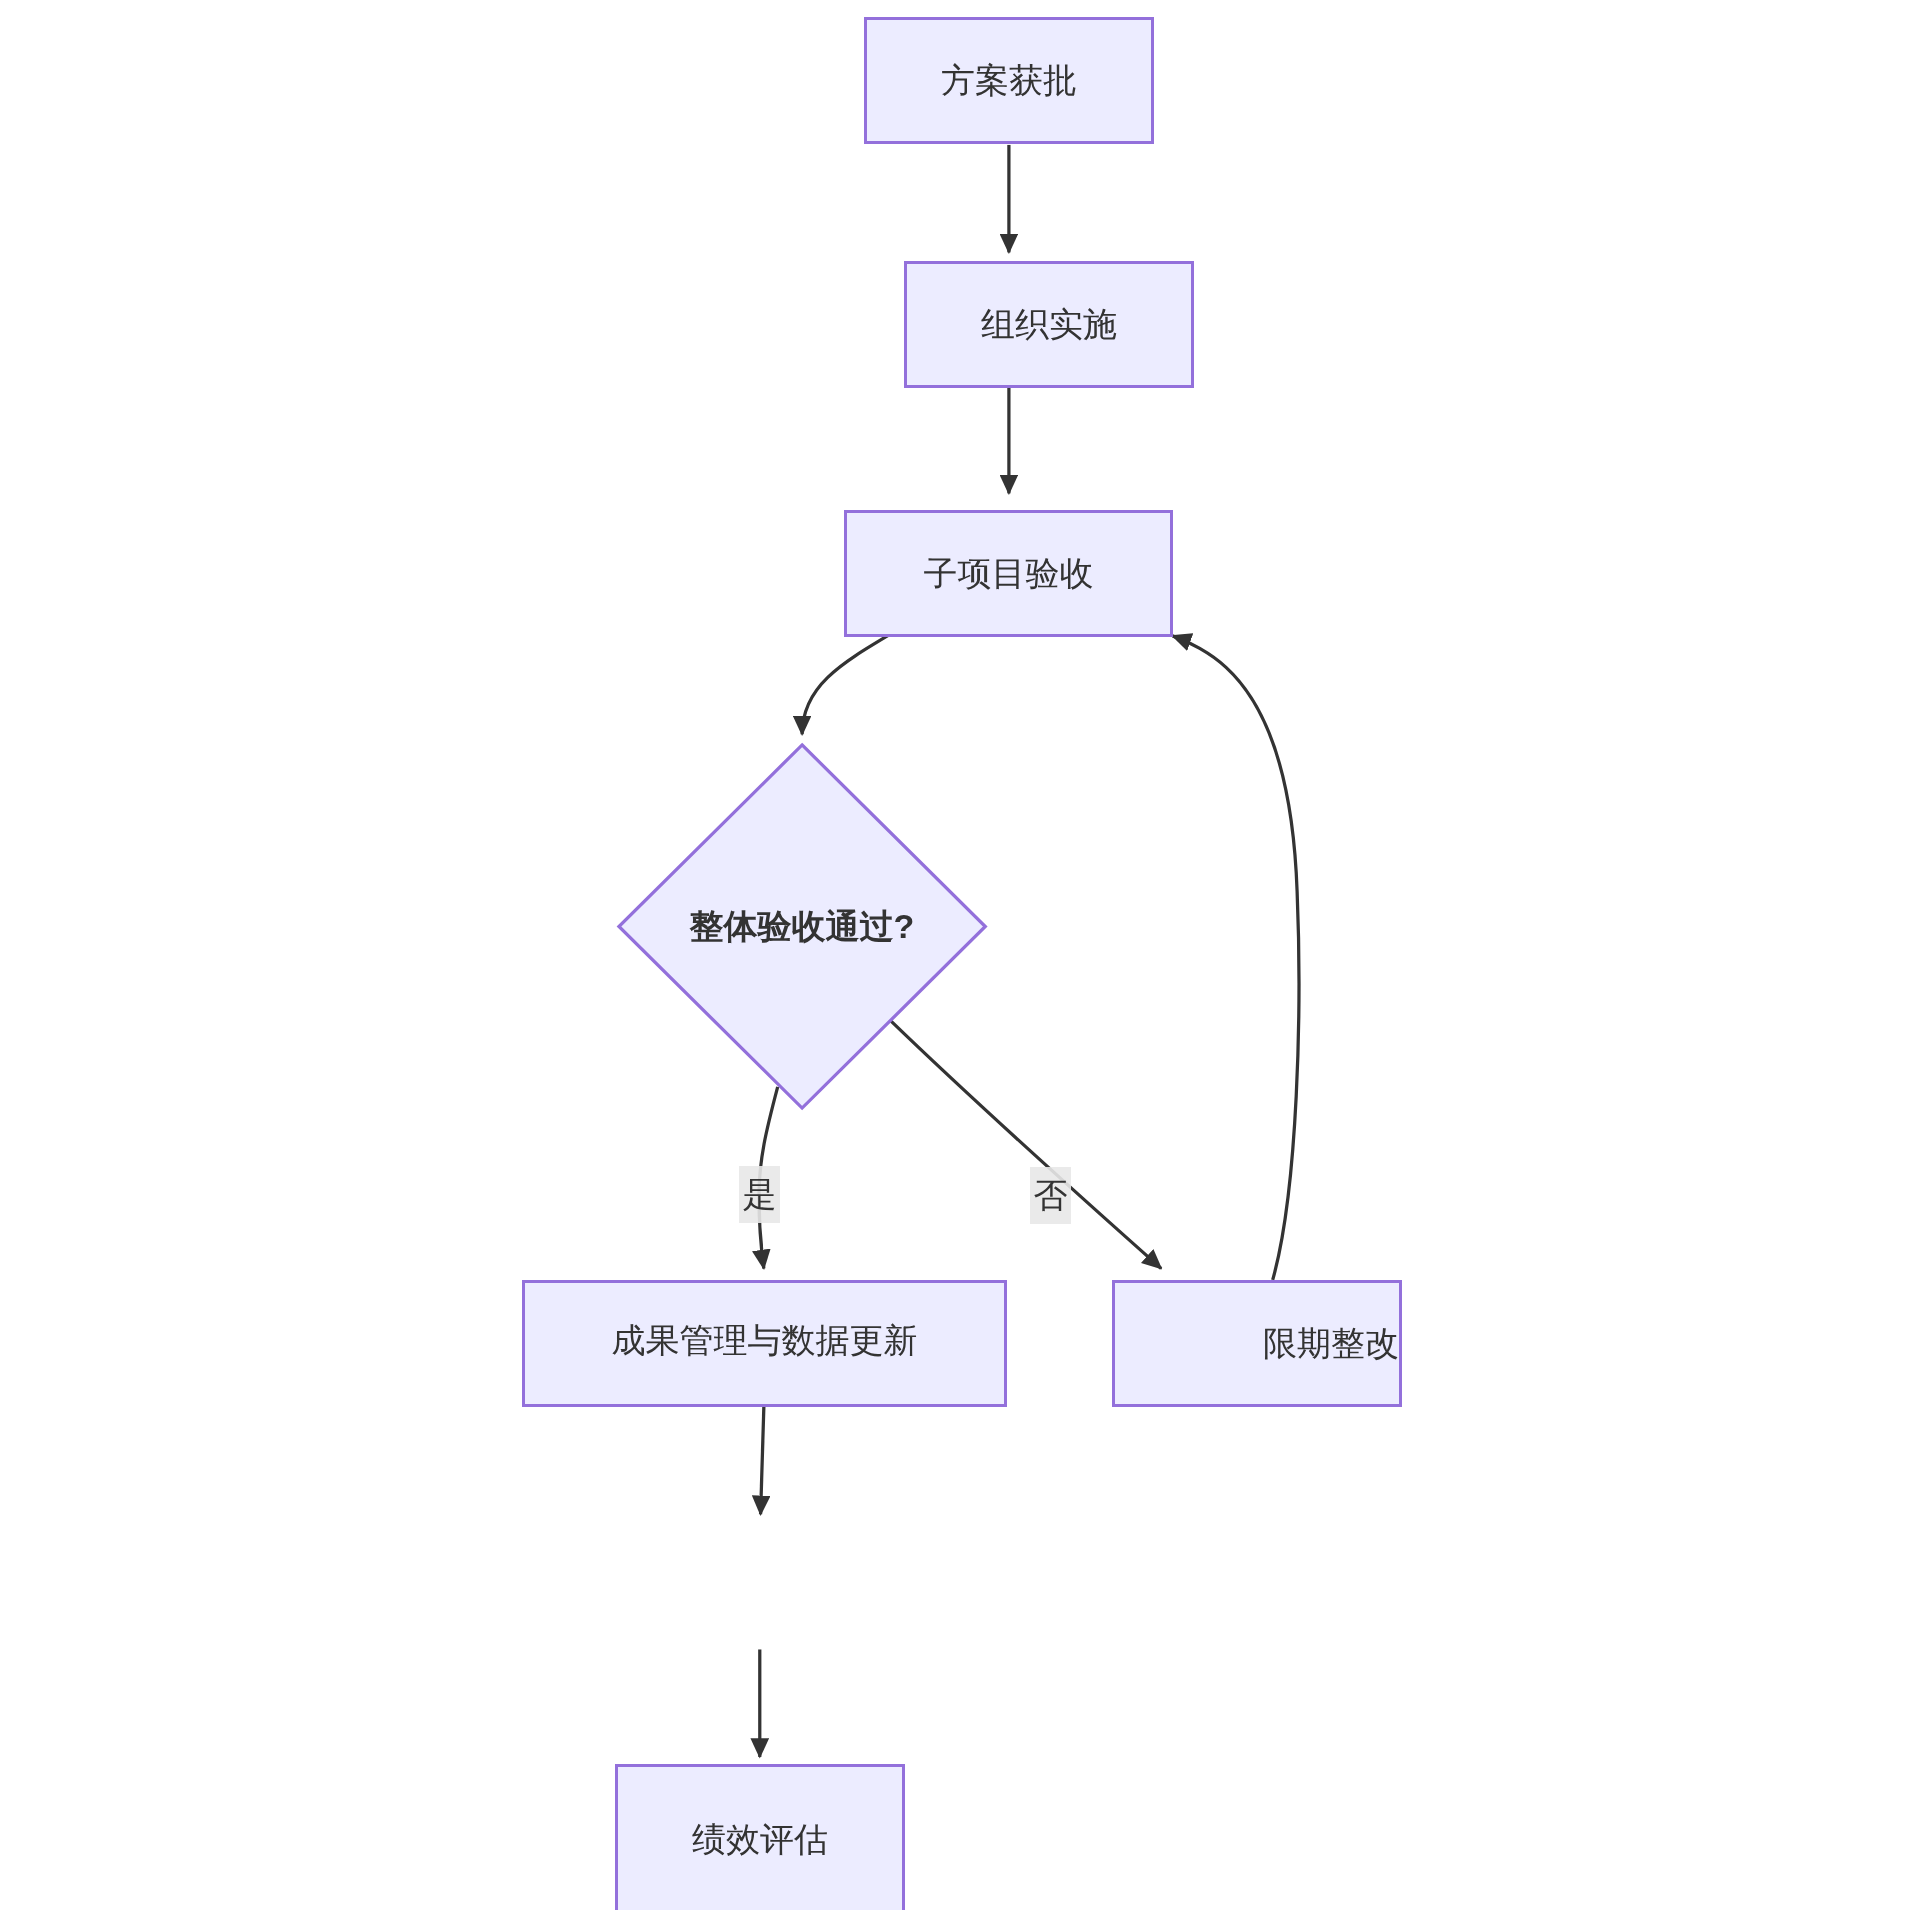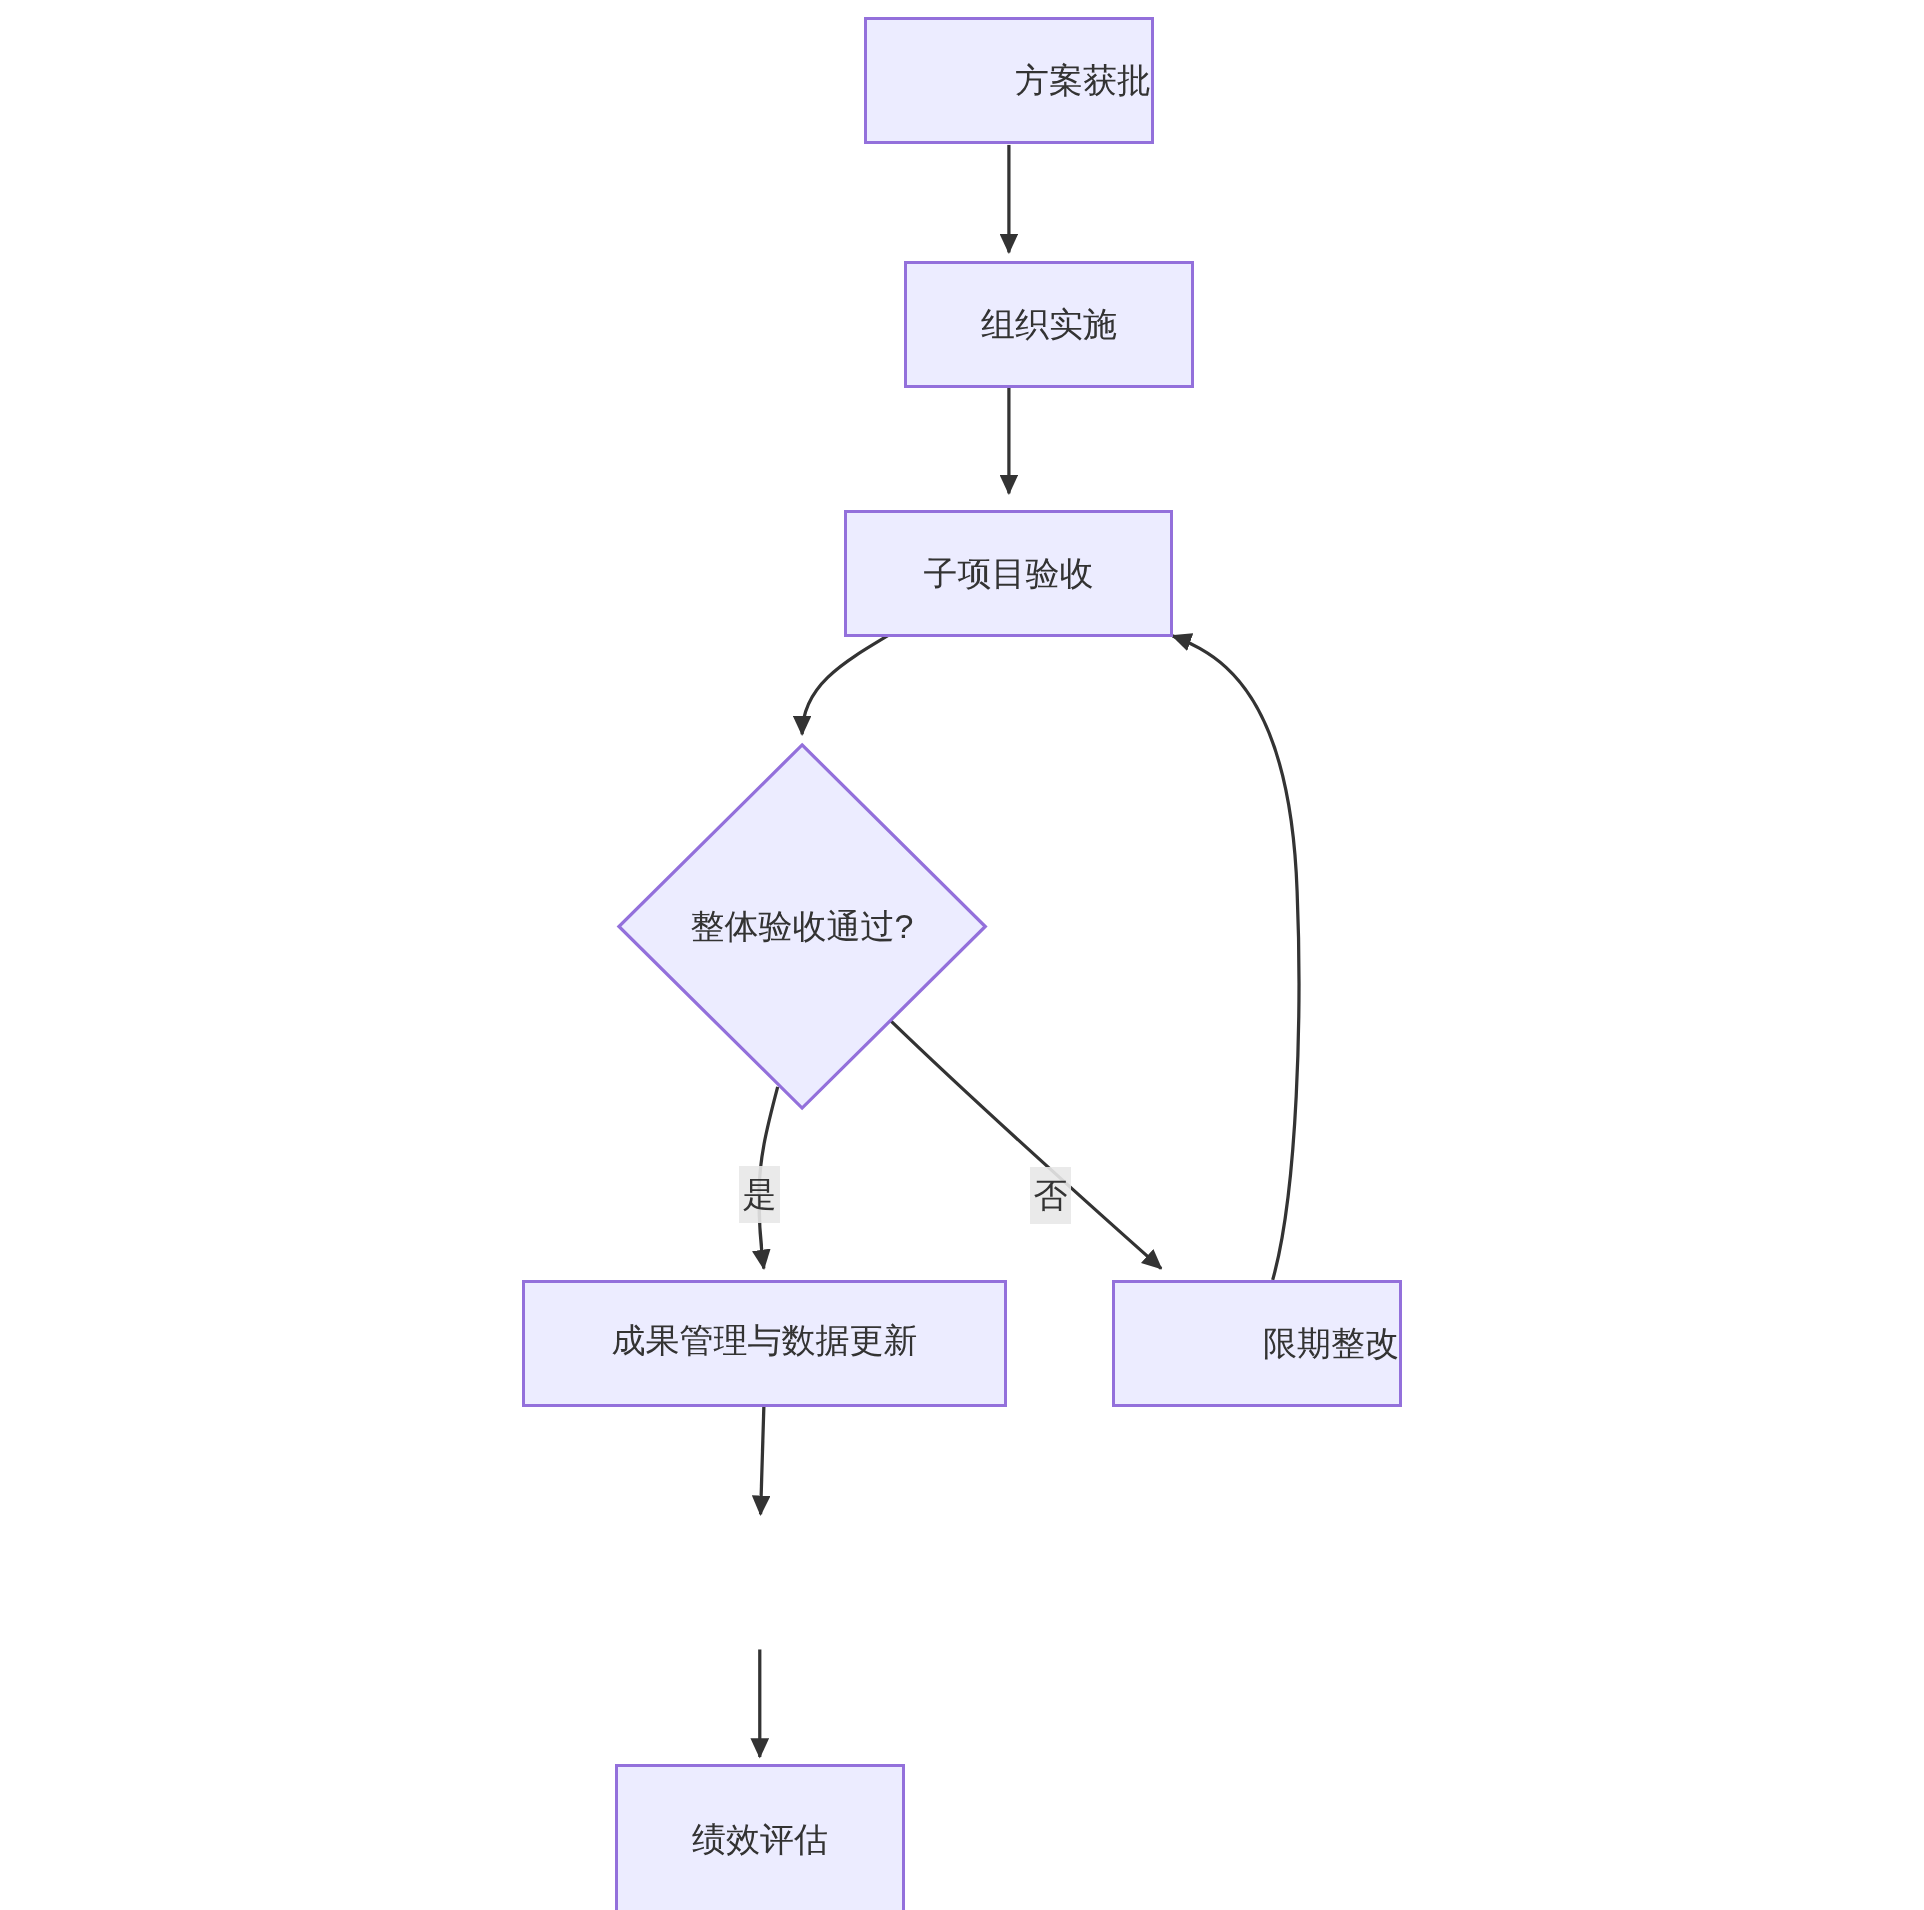--- a/index.html
+++ b/index.html
@@ -74,33 +74,33 @@
 
     <path class="edge" marker-end="url(#arrowhead)" d="M1563,1572 C1594,1462 1599,1240 1593,1095 C1588,955 1558,868 1506,820 C1487,802 1460,788 1440,781"></path>
 
     <path class="edge" marker-end="url(#arrowhead)" d="M938,1728 L934,1860"></path>
 
     <path class="edge" marker-end="url(#arrowhead)" d="M933,2026 L933,2158"></path>
 
     <polygon class="diamond-shape" points="985,915 1210,1138 985,1361 760,1138"></polygon>
   </svg>
 
-  <div class="node" style="left:864px;top:17px;width:290px;height:127px;justify-content:flex-end;">
+  <div class="node" style="left:864px;top:17px;width:290px;height:127px;">
     <span>方案获批</span>
   </div>
 
   <div class="node" style="left:864px;top:261px;width:290px;height:127px;margin-left:40px;">
     <span>组织实施</span>
   </div>
 
   <div class="node" style="left:844px;top:502px;width:329px;height:127px;margin-top:8px;">
     <span>子项目验收</span>
   </div>
 
-  <div class="diamond-label" style="left:639px;top:894px;width:326px;height:65px;">
+  <div class="diamond-label" style="left:639px;top:894px;width:326px;height:65px;font-weight:bold;">
     <span>整体验收通过?</span>
   </div>
 
   <div class="node" style="left:522px;top:1280px;width:485px;height:127px;font-family:Liberation Mono, monospace;">
     <span>成果管理与数据更新</span>
   </div>
 
   <div class="node" style="left:1112px;top:1280px;width:290px;height:127px;justify-content:flex-end;">
     <span>限期整改</span>
   </div>

